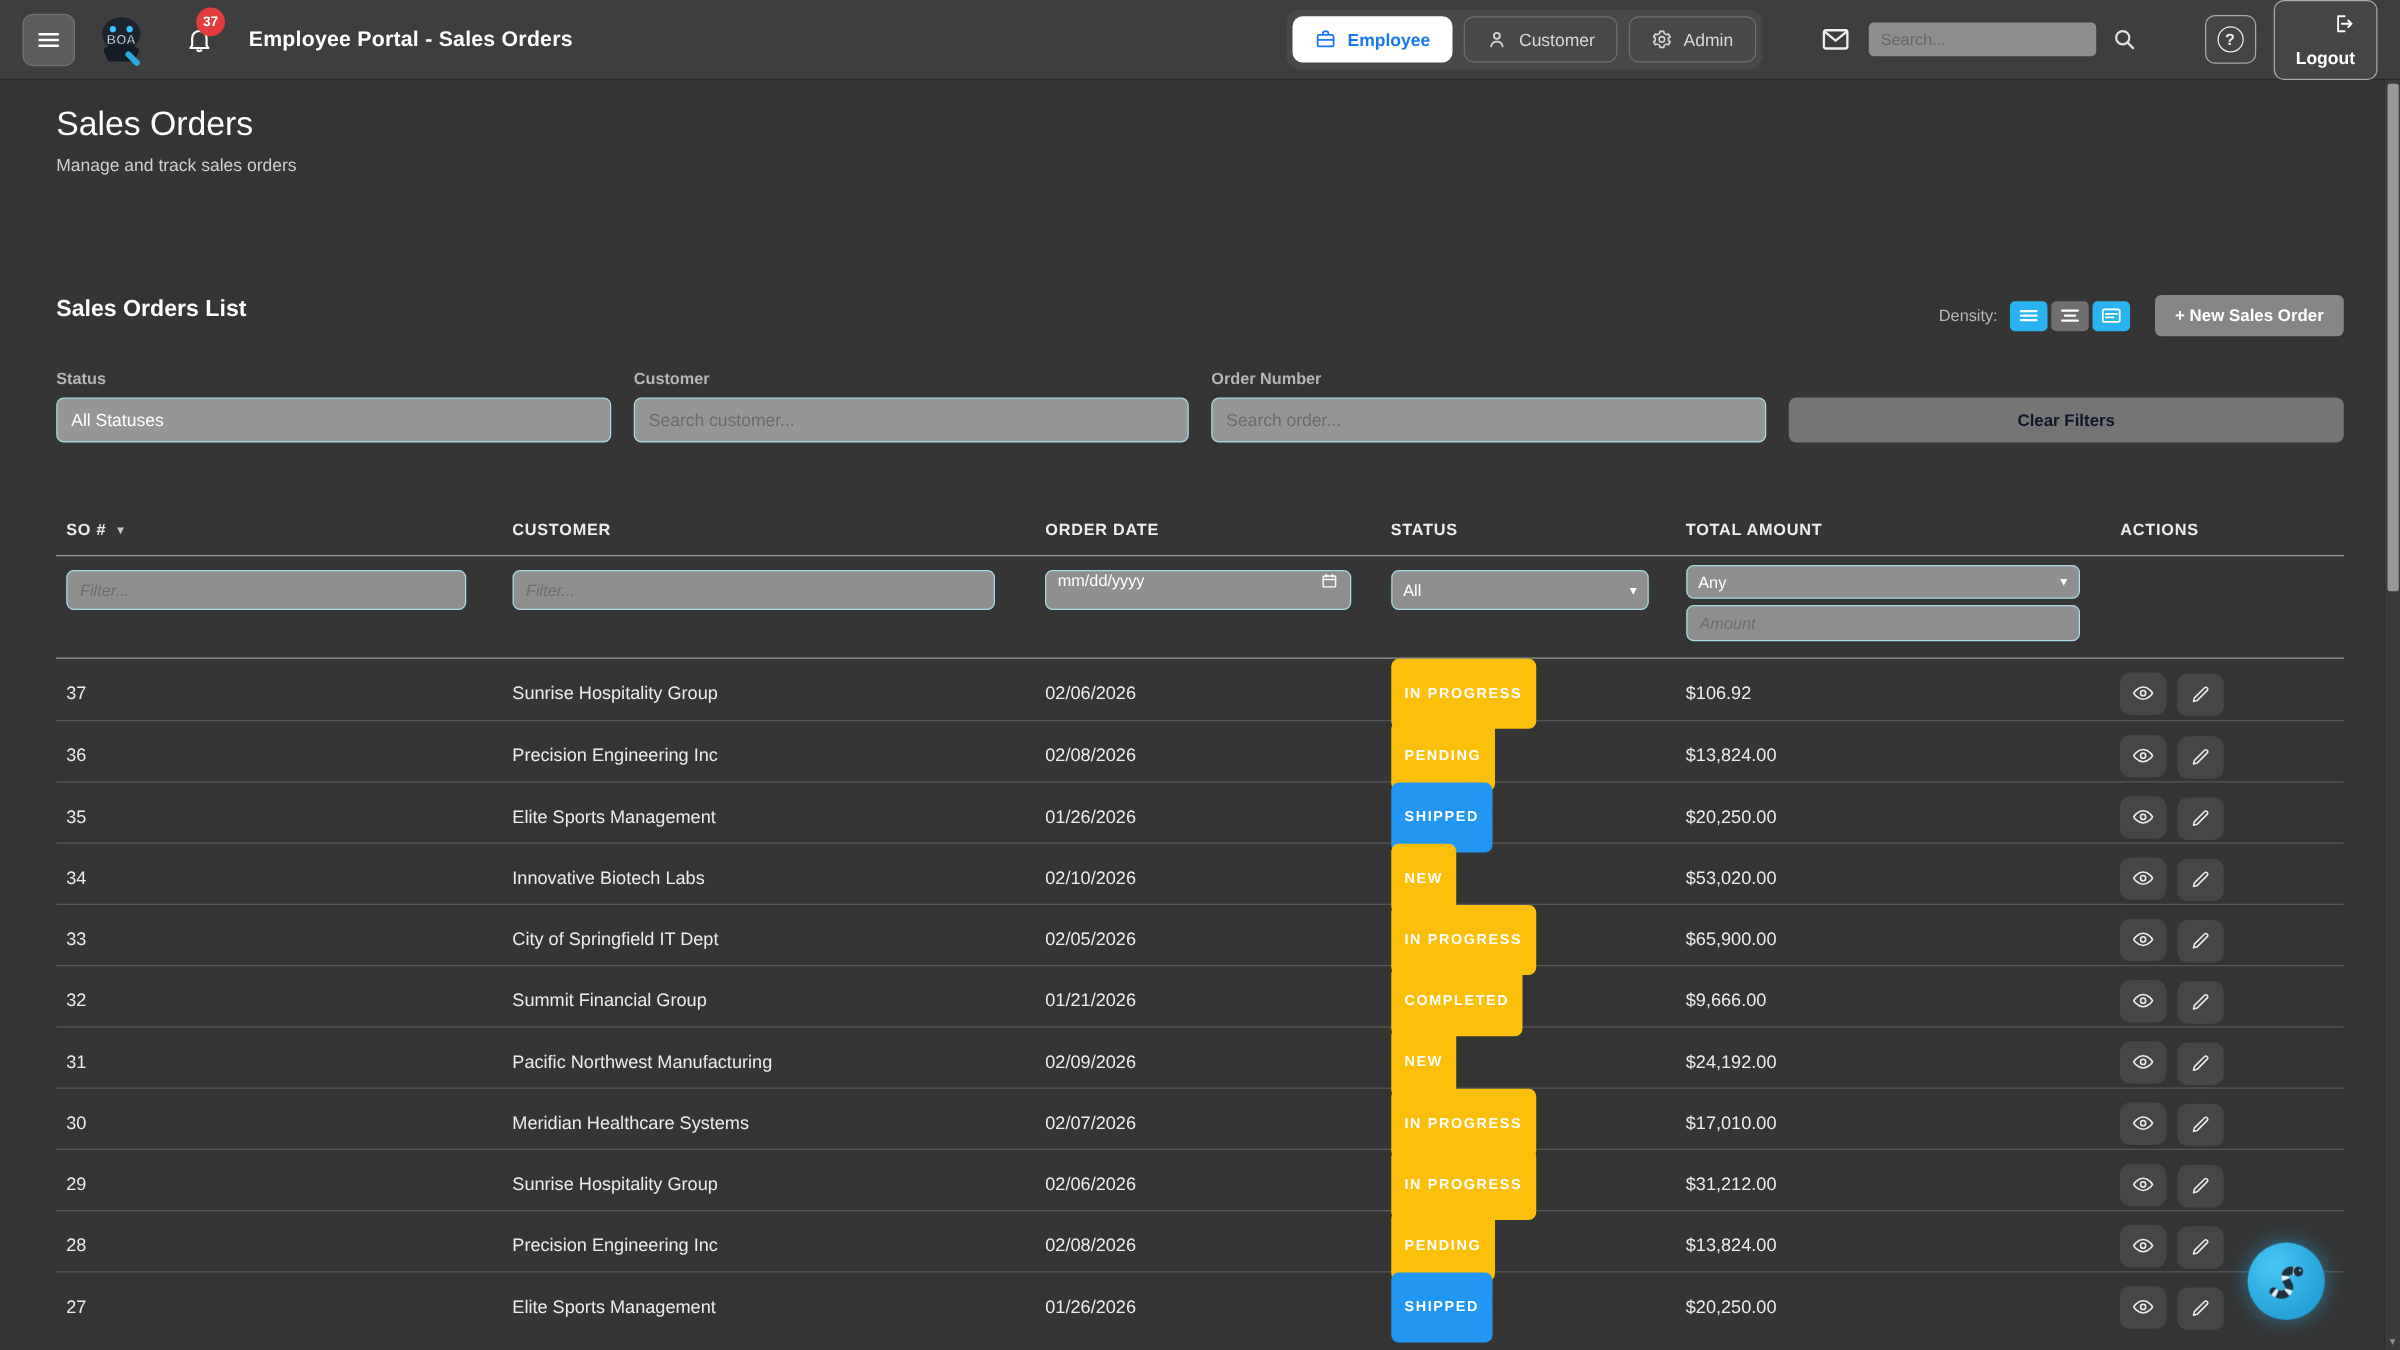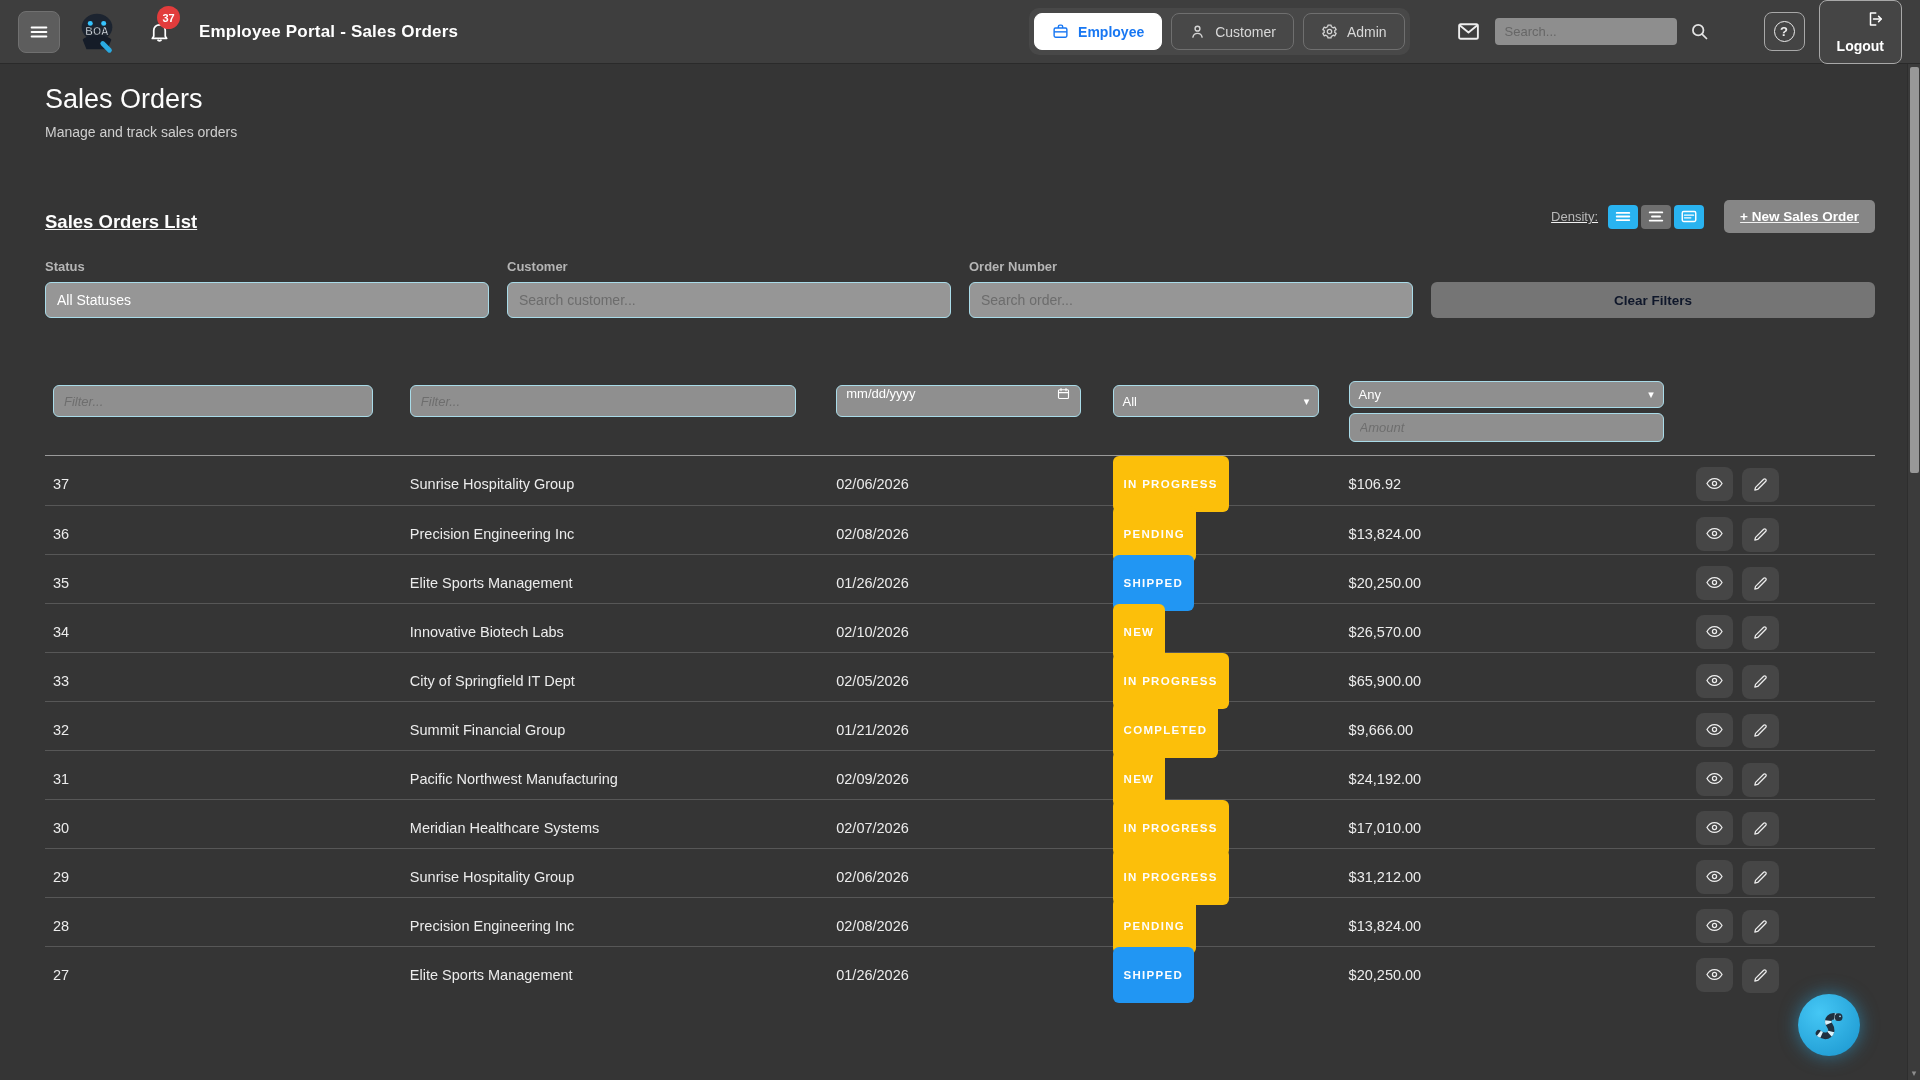--- a/index.html
+++ b/index.html
@@ -60,21 +60,21 @@
     margin-left:14px; display:flex; align-items:flex-end; gap:10px;
     border:1.5px solid #a8a8a8; border-radius:8px; background:rgba(255,255,255,.04);
     padding:9px 17px; color:#fff; font-weight:bold; font-size:14px;flex-direction:column;
   }
 
   
   main { padding:0 45px; }
   .page-title { margin-top:20px; font-size:27px; font-weight:400; color:#fdfdfd; }
   .page-sub { margin-top:9px; font-size:14px; color:#cfcfcf; }
 
-  .list-header { margin-top:60px; display:flex; align-items:flex-end;text-decoration:underline; }
+  .list-header { margin-top:96px; display:flex; align-items:flex-start; }
   .list-title { font-size:18.5px; font-weight:bold; color:#fdfdfd; }
   .list-controls { margin-left:auto; display:flex; align-items:center; }
   .density-label { font-size:13px; color:#b9b9b9; margin-right:10px; }
   .density-group { display:flex; gap:3px; }
   .density-btn {
     width:30px; height:24px; border:none; border-radius:4px;
     display:flex; align-items:center; justify-content:center;
   }
   .density-btn.on  { background:#29b3f0; }
   .density-btn.off { background:#6f6f6f; }
@@ -309,20 +309,31 @@
         <div class="f-label">Order Number</div>
         <input class="f-control" placeholder="Search order..." style="">
       </div>
       <div>
         <button class="clear-btn">Clear Filters</button>
       </div>
     </div>
 
     <div class="table">
 
+      <div class="tgrid thead">
+        <div class="th">
+          <span>SO #</span>
+          <span class="sort-ind">▼</span>
+        </div>
+        <div class="th">CUSTOMER</div>
+        <div class="th">ORDER DATE</div>
+        <div class="th">STATUS</div>
+        <div class="th">TOTAL AMOUNT</div>
+        <div class="th">ACTIONS</div>
+      </div>
 
       <div class="tgrid tfilter">
         <div class="tf-cell">
           <input class="tf-input" placeholder="Filter..." style="">
         </div>
         <div class="tf-cell">
           <input class="tf-input" placeholder="Filter..." style="">
         </div>
         <div class="tf-cell">
           <div class="date-box">
@@ -415,21 +426,21 @@
                     <path d="M4 20l1-4L16.5 4.5a1.9 1.9 0 0 1 2.7 0l.3.3a1.9 1.9 0 0 1 0 2.7L8 19l-4 1z"></path>
                   </svg>
                 </span>
               </button></div>
           </div>
           <div class="tgrid trow">
             <div class="td">34</div>
             <div class="td">Innovative Biotech Labs</div>
             <div class="td">02/10/2026</div>
             <div class="td"><span class="badge" style="background: rgb(252, 191, 10);">NEW</span></div>
-            <div class="td">$26,570.00</div>
+            <div class="td">$53,020.00</div>
             <div class="td"><button class="icon-btn">
                 <span style="display:flex">
                   <svg width="19" height="19" viewBox="0 0 24 24" fill="none" stroke="#ececec" stroke-width="1.6">
                     <path d="M2.5 12S6 5.8 12 5.8 21.5 12 21.5 12 18 18.2 12 18.2 2.5 12 2.5 12z"></path>
                     <circle cx="12" cy="12" r="2.6"></circle>
                   </svg>
                 </span>
               </button><button class="icon-btn">
                 <span style="display:flex">
                   <svg width="17" height="17" viewBox="0 0 24 24" fill="none" stroke="#ececec" stroke-width="1.8" stroke-linejoin="round">

